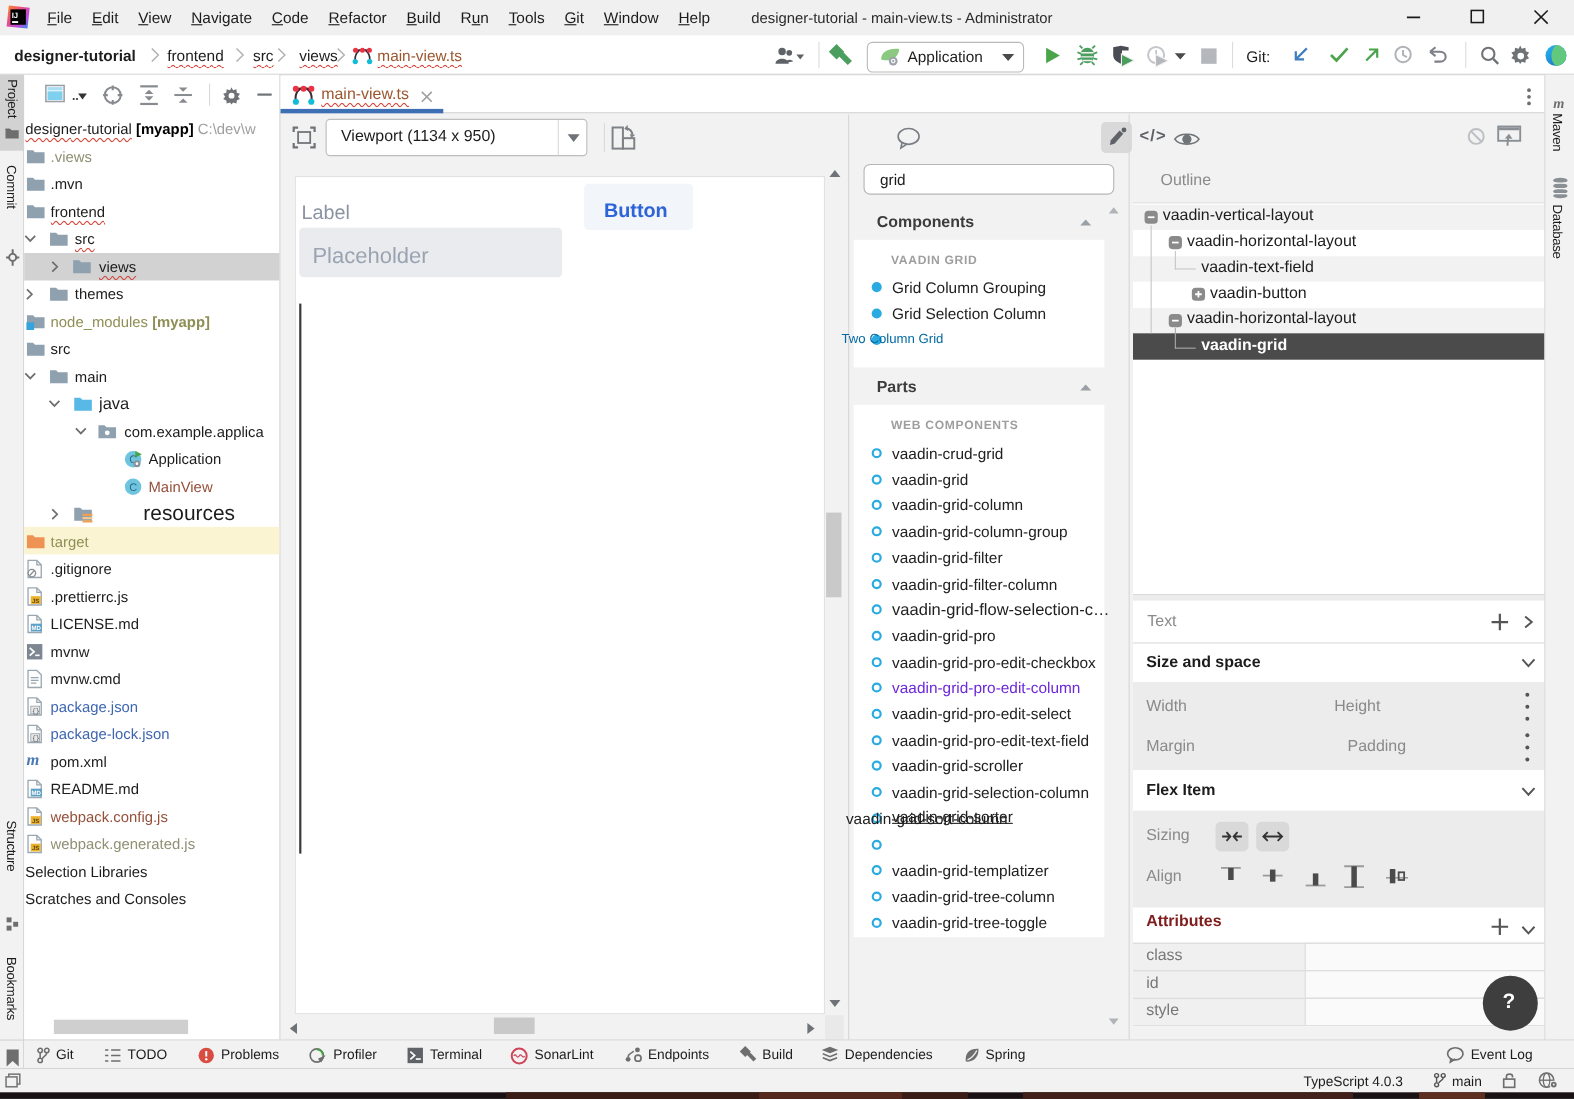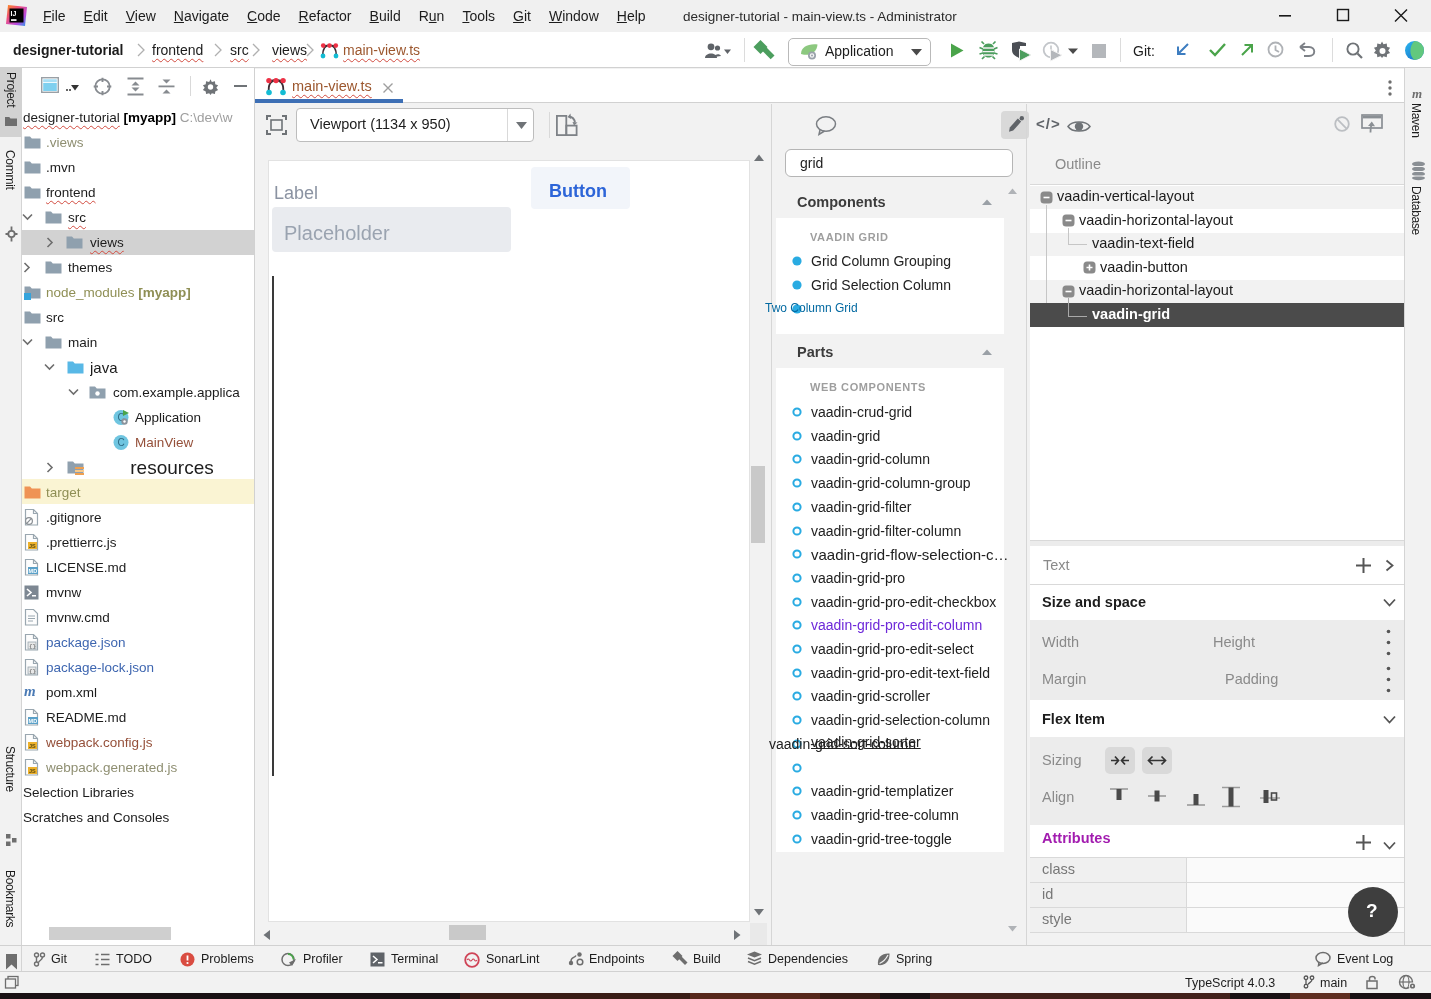--- a/index.html
+++ b/index.html
@@ -654,21 +654,21 @@
   </svg>
 <svg style="left:1220px;top:786px" width="22" height="22" viewBox="0 0 22 22">
     <path d="M2 1.5 L20 1.5 M2 20.5 L20 20.5" stroke="#9a9a9a" stroke-width="1.6"></path>
     <rect x="8.5" y="1.5" width="5" height="19" fill="#4a4a4a"></rect>
   </svg>
 <svg style="left:1259px;top:789px" width="22" height="17" viewBox="0 0 22 17">
     <path d="M1 9 L21 9" stroke="#9a9a9a" stroke-width="1.4"></path>
     <rect x="4.5" y="1" width="5" height="13" fill="#4a4a4a"></rect>
     <rect x="12.5" y="4" width="5" height="7" fill="none" stroke="#4a4a4a" stroke-width="1.6"></rect>
   </svg>
-<div class="t" style="left:1042px;top:830px;font-size:14.5px;font-weight:bold;color:#a21caf;">Attributes</div>
+<div class="t" style="left:1042px;top:830px;font-size:14.5px;font-weight:bold;color:#7f1d1d;">Attributes</div>
 <svg style="left:1355px;top:834px" width="17" height="17" viewBox="0 0 17 17">
     <path d="M8.5 1 L8.5 16 M1 8.5 L16 8.5" stroke="#555" stroke-width="2"></path>
   </svg>
 <svg style="left:1383px;top:841px" width="13" height="9" viewBox="0 0 13 9">
     <path d="M1 1.5 L6.5 7.5 L12 1.5" stroke="#555" stroke-width="1.8" fill="none"></path>
   </svg>
 <div class="a" style="left:1030px;top:857px;width:374px;height:25px;background:#f0f0f0;border-top:1px solid #d9d9d9;box-sizing:border-box;"></div>
 <div class="a" style="left:1186px;top:857px;width:218px;height:25px;background:#fafafa;border-top:1px solid #d9d9d9;border-left:1px solid #d9d9d9;box-sizing:border-box;"></div>
 <div class="t" style="left:1042px;top:861px;font-size:14.5px;color:#777;">class</div>
 <div class="a" style="left:1030px;top:882px;width:374px;height:25px;background:#f0f0f0;border-top:1px solid #d9d9d9;box-sizing:border-box;"></div>

